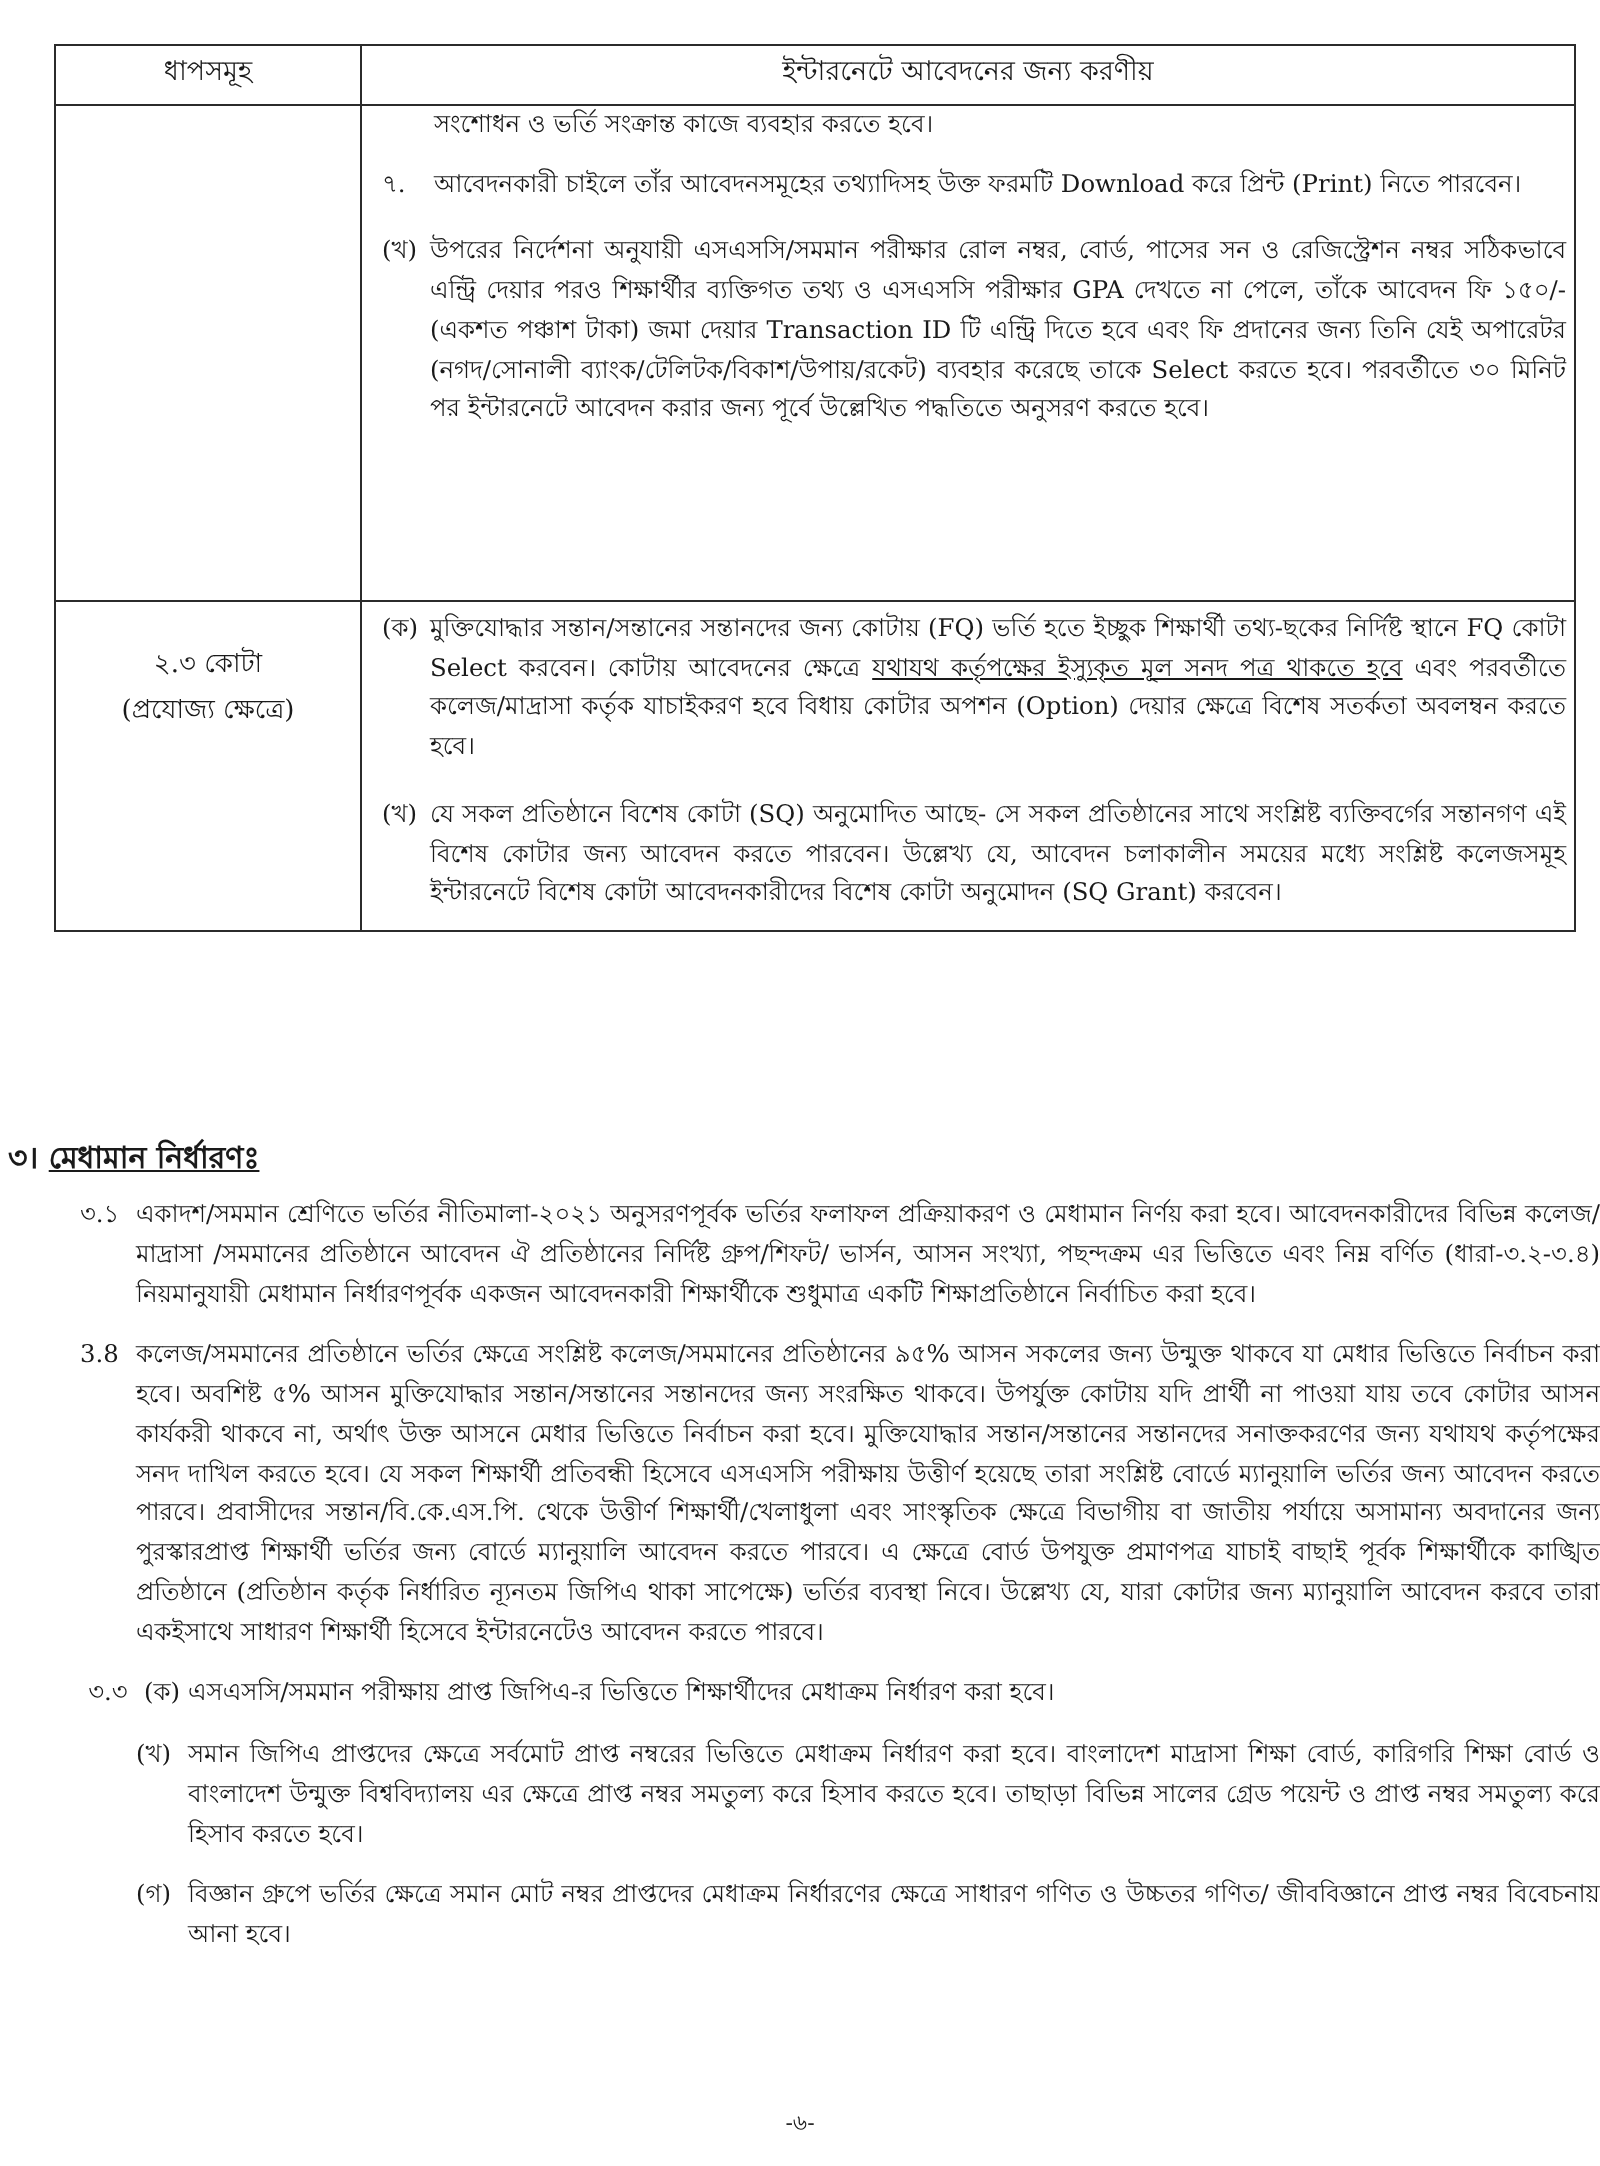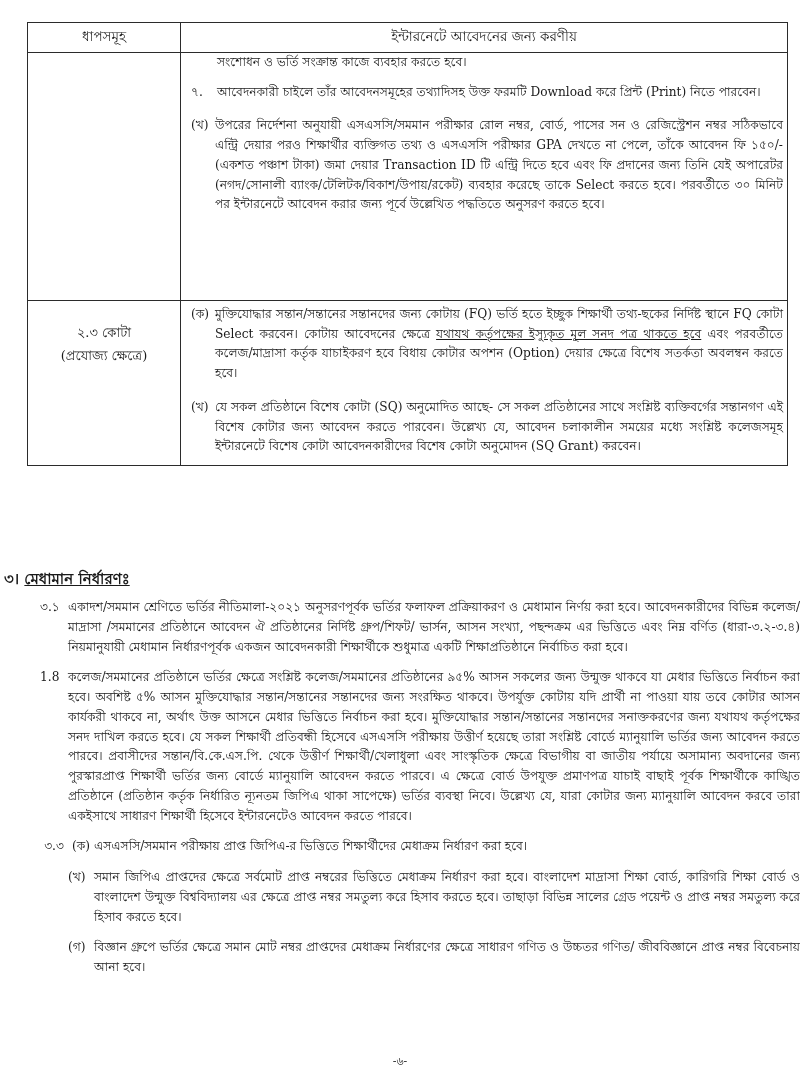--- a/index.html
+++ b/index.html
@@ -123,21 +123,21 @@
     <span>৩।</span>
     <span class="title">মেধামান নির্ধারণঃ</span>
   </h2>
 
   <div class="clauses">
     <div class="clause">
       <span class="cnum">৩.১</span>
       <span class="ctext">একাদশ/সমমান শ্রেণিতে ভর্তির নীতিমালা-২০২১ অনুসরণপূর্বক ভর্তির ফলাফল প্রক্রিয়াকরণ ও মেধামান নির্ণয় করা হবে। আবেদনকারীদের বিভিন্ন কলেজ/মাদ্রাসা /সমমানের প্রতিষ্ঠানে আবেদন ঐ প্রতিষ্ঠানের নির্দিষ্ট গ্রুপ/শিফট/ ভার্সন, আসন সংখ্যা, পছন্দক্রম এর ভিত্তিতে এবং নিম্ন বর্ণিত (ধারা-৩.২-৩.৪) নিয়মানুযায়ী মেধামান নির্ধারণপূর্বক একজন আবেদনকারী শিক্ষার্থীকে শুধুমাত্র একটি শিক্ষাপ্রতিষ্ঠানে নির্বাচিত করা হবে।</span>
     </div>
     <div class="clause">
-      <span class="cnum">1.8</span>
+      <span class="cnum">3.8</span>
       <span class="ctext">কলেজ/সমমানের প্রতিষ্ঠানে ভর্তির ক্ষেত্রে সংশ্লিষ্ট কলেজ/সমমানের প্রতিষ্ঠানের ৯৫% আসন সকলের জন্য উন্মুক্ত থাকবে যা মেধার ভিত্তিতে নির্বাচন করা হবে। অবশিষ্ট ৫% আসন মুক্তিযোদ্ধার সন্তান/সন্তানের সন্তানদের জন্য সংরক্ষিত থাকবে। উপর্যুক্ত কোটায় যদি প্রার্থী না পাওয়া যায় তবে কোটার আসন কার্যকরী থাকবে না, অর্থাৎ উক্ত আসনে মেধার ভিত্তিতে নির্বাচন করা হবে। মুক্তিযোদ্ধার সন্তান/সন্তানের সন্তানদের সনাক্তকরণের জন্য যথাযথ কর্তৃপক্ষের সনদ দাখিল করতে হবে। যে সকল শিক্ষার্থী প্রতিবন্ধী হিসেবে এসএসসি পরীক্ষায় উত্তীর্ণ হয়েছে তারা সংশ্লিষ্ট বোর্ডে ম্যানুয়ালি ভর্তির জন্য আবেদন করতে পারবে। প্রবাসীদের সন্তান/বি.কে.এস.পি. থেকে উত্তীর্ণ শিক্ষার্থী/খেলাধুলা এবং সাংস্কৃতিক ক্ষেত্রে বিভাগীয় বা জাতীয় পর্যায়ে অসামান্য অবদানের জন্য পুরস্কারপ্রাপ্ত শিক্ষার্থী ভর্তির জন্য বোর্ডে ম্যানুয়ালি আবেদন করতে পারবে। এ ক্ষেত্রে বোর্ড উপযুক্ত প্রমাণপত্র যাচাই বাছাই পূর্বক শিক্ষার্থীকে কাঙ্খিত প্রতিষ্ঠানে (প্রতিষ্ঠান কর্তৃক নির্ধারিত ন্যূনতম জিপিএ থাকা সাপেক্ষে) ভর্তির ব্যবস্থা নিবে। উল্লেখ্য যে, যারা কোটার জন্য ম্যানুয়ালি আবেদন করবে তারা একইসাথে সাধারণ শিক্ষার্থী হিসেবে ইন্টারনেটেও আবেদন করতে পারবে।</span>
     </div>
     <div class="clause-inline">
       <span class="cnum">৩.৩</span>
       <span style="flex:0 0 26px;">(ক)</span>
       <span class="ctext">এসএসসি/সমমান পরীক্ষায় প্রাপ্ত জিপিএ-র ভিত্তিতে শিক্ষার্থীদের মেধাক্রম নির্ধারণ করা হবে।</span>
     </div>
     <div class="clause-sub">
       <span class="marker">(খ)</span>
       <span class="ctext">সমান জিপিএ প্রাপ্তদের ক্ষেত্রে সর্বমোট প্রাপ্ত নম্বরের ভিত্তিতে মেধাক্রম নির্ধারণ করা হবে। বাংলাদেশ মাদ্রাসা শিক্ষা বোর্ড, কারিগরি শিক্ষা বোর্ড ও বাংলাদেশ উন্মুক্ত বিশ্ববিদ্যালয় এর ক্ষেত্রে প্রাপ্ত নম্বর সমতুল্য করে হিসাব করতে হবে। তাছাড়া বিভিন্ন সালের গ্রেড পয়েন্ট ও প্রাপ্ত নম্বর সমতুল্য করে হিসাব করতে হবে।</span>

